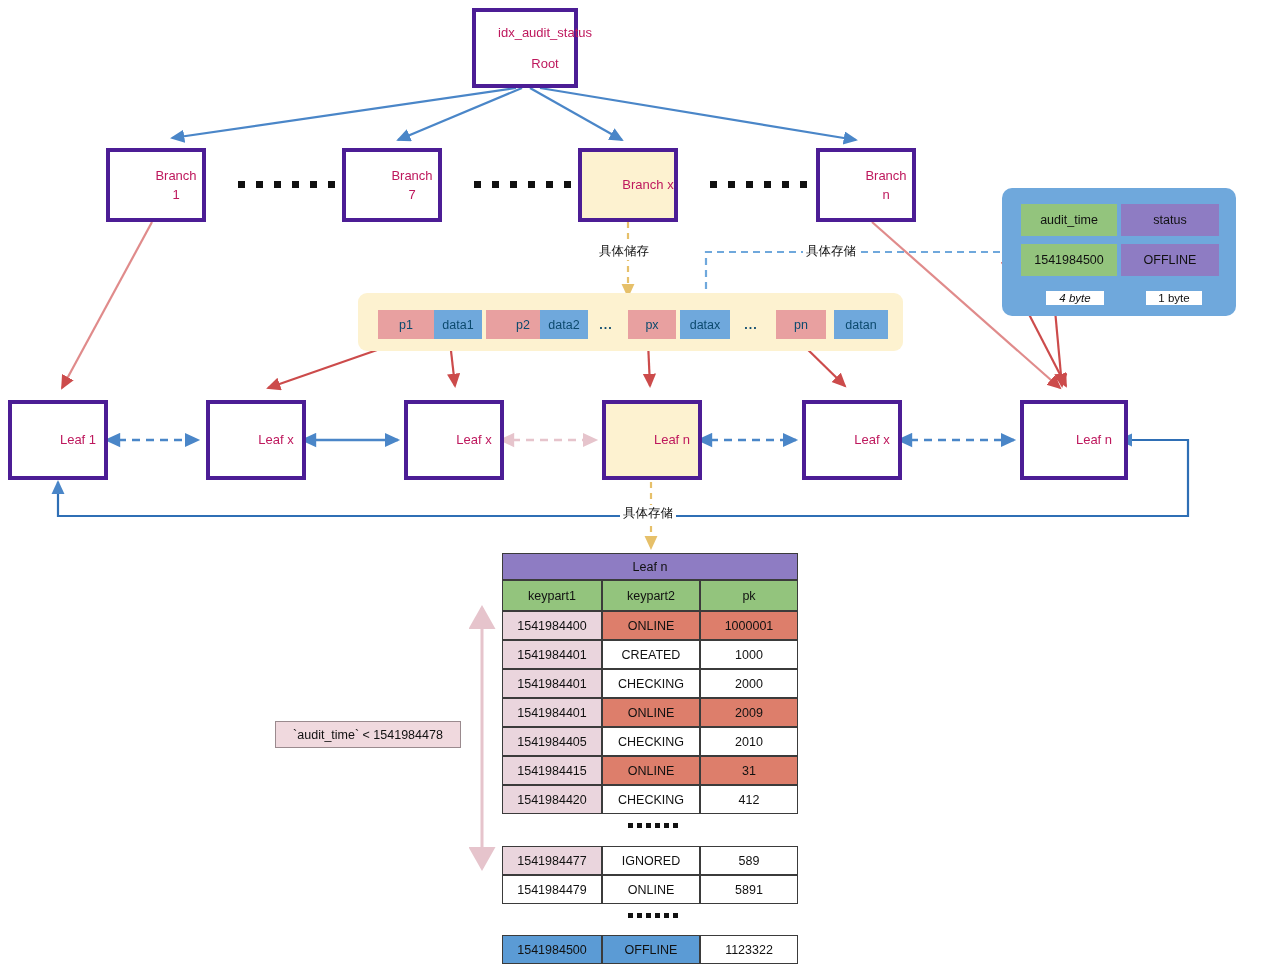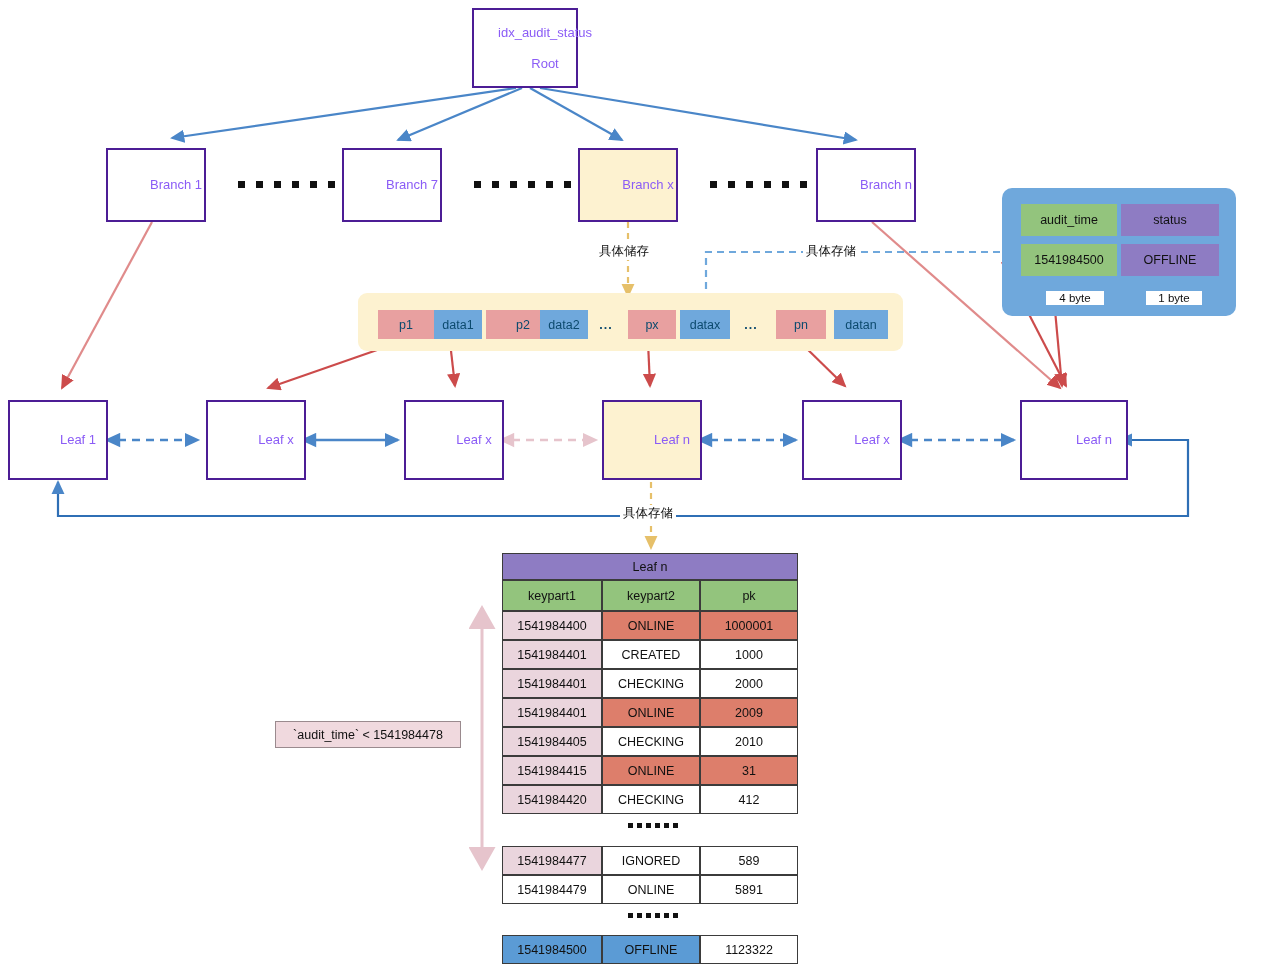--- a/index.html
+++ b/index.html
@@ -1,22 +1,22 @@
 <!DOCTYPE html>
 <html><head>
 <meta charset="utf-8">
 <style>
   html,body{margin:0;padding:0;background:#ffffff;}
   body{font-family:"Liberation Sans","DejaVu Sans",sans-serif;color:#111;}
   #canvas{position:relative;width:1261px;height:975px;overflow:hidden;background:#fff;}
   #svg-layer{position:absolute;left:0;top:0;width:1261px;height:975px;pointer-events:none;}
 
-  .node{position:absolute;box-sizing:border-box;border:2px solid #4c1d95;background:#fff;
+  .node{position:absolute;box-sizing:border-box;border:4px solid #4c1d95;background:#fff;
         display:flex;align-items:center;justify-content:center;text-align:center;
-        font-size:13px;line-height:1.5;color:#8b5cf6;padding-left:40px;}
+        font-size:13px;line-height:1.5;color:#be185d;padding-left:40px;}
   .node.hl{background:#fdf2d0;}
   .node.root{flex-direction:column;}
 
   .dots6{position:absolute;display:flex;gap:11px;align-items:center;}
   .dots6 i{display:block;width:7px;height:7px;background:#111;}
 
   .dots-sm{position:absolute;display:flex;gap:4px;align-items:center;}
   .dots-sm i{display:block;width:5px;height:5px;background:#111;}
 
   .page-band{position:absolute;background:#fdf2d0;border-radius:9px;}
@@ -222,21 +222,21 @@
     </div>
   <div class="lg-cell lg-purple" style="left:1121px;top:204px;width:98px;">
     <span>status</span>
     </div>
   <div class="lg-cell lg-green" style="left:1021px;top:244px;width:96px;">
     <span>1541984500</span>
     </div>
   <div class="lg-cell lg-purple" style="left:1121px;top:244px;width:98px;">
     <span>OFFLINE</span>
     </div>
-  <div class="byte-lbl" style="left:1046px;top:291px;width:52px;">
+  <div class="byte-lbl" style="left:1046px;top:291px;width:52px;font-style:italic;">
     <span>4 byte</span>
     </div>
   <div class="byte-lbl" style="left:1146px;top:291px;width:50px;">
     <span>1 byte</span>
     </div>
 
   <div class="node" style="left:8px;top:400px;width:100px;height:80px;">
     <span>Leaf 1</span>
     </div>
   <div class="node" style="left:206px;top:400px;width:100px;height:80px;">

